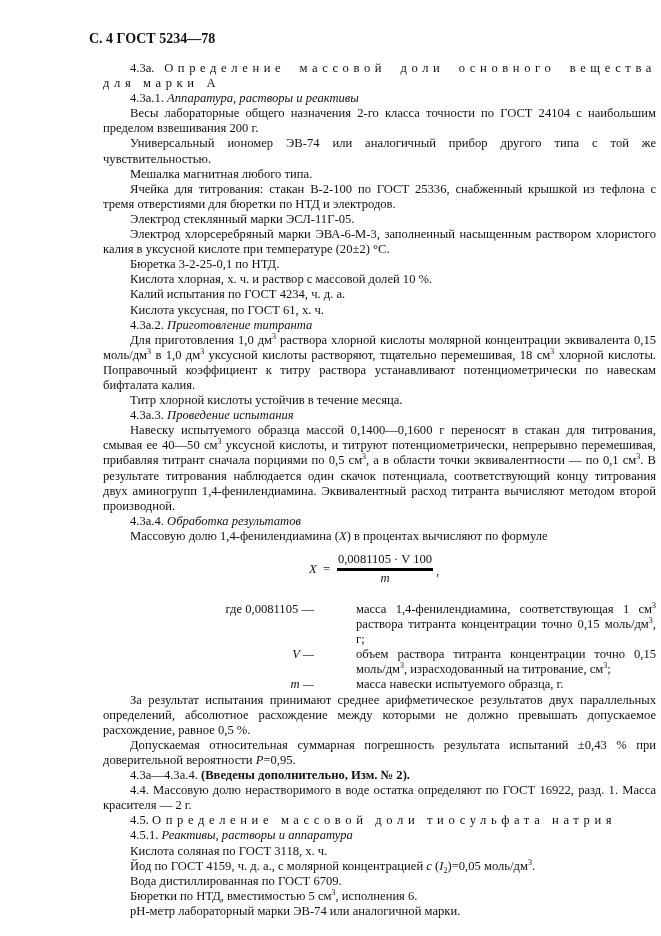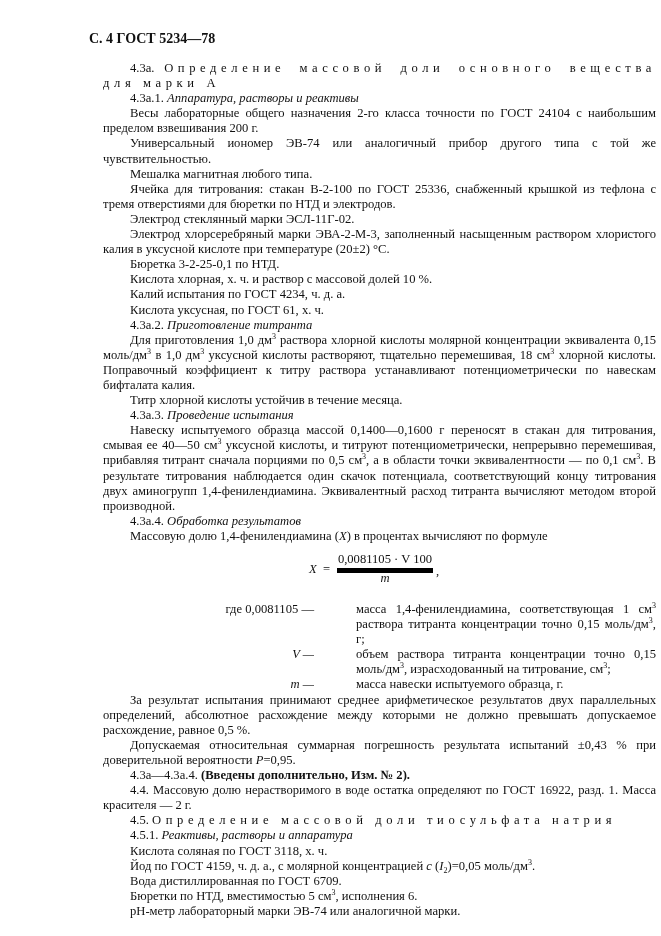--- a/index.html
+++ b/index.html
@@ -10,21 +10,21 @@
   .body { position:absolute; left:63px; top:61px; width:553px; font-size:12.6px; line-height:15.1px; }
   .p { margin:0; text-align:justify; text-indent:27px; }
   .sp { letter-spacing:4.6px; }
   .it { font-style:italic; }
   .b { font-weight:bold; }
   sup { font-size:8px; line-height:0; vertical-align:5px; }
   sub { font-size:8px; line-height:0; vertical-align:-3px; }
   .formula { height:48px; position:relative; margin:6px 0 4px 0; }
   .fx { position:absolute; left:206px; top:12px; font-style:italic; }
   .feq { position:absolute; left:220px; top:12px; }
-  .fnum { position:absolute; left:234px; top:2px; width:96px; text-align:center; border-bottom:5px solid #000000; padding-bottom:1px; }
+  .fnum { position:absolute; left:234px; top:2px; width:96px; text-align:center; border-bottom:3px solid #000000; padding-bottom:1px; }
   .fden { position:absolute; left:234px; top:21px; width:96px; text-align:center; font-style:italic; }
   .fcomma { position:absolute; left:333px; top:14px; }
   .where { position:relative; }
   .wrow { display:flex;gap:36px; }
   .wkey { width:217px; text-align:right; flex:none; white-space:nowrap; padding-right:6px; box-sizing:border-box; }
   .wval { flex:1; text-align:justify; }
 </style>
 </head>
 <body>
 
@@ -37,22 +37,22 @@
       <span class="sp">Определение массовой доли основного вещества для марки А</span>
     </p>
     <p class="p">
       <span>4.3а.1.</span>
       <span class="it">Аппаратура, растворы и реактивы</span>
     </p>
     <p class="p">Весы лабораторные общего назначения 2-го класса точности по ГОСТ 24104 с наибольшим пределом взвешивания 200 г.</p>
     <p class="p">Универсальный иономер ЭВ-74 или аналогичный прибор другого типа с той же чувствительностью.</p>
     <p class="p">Мешалка магнитная любого типа.</p>
     <p class="p">Ячейка для титрования: стакан В-2-100 по ГОСТ 25336, снабженный крышкой из тефлона с тремя отверстиями для бюретки по НТД и электродов.</p>
-    <p class="p">Электрод стеклянный марки ЭСЛ-11Г-02.</p>
-    <p class="p">Электрод хлорсеребряный марки ЭВА-2-М-3, заполненный насыщенным раствором хлористого калия в уксусной кислоте при температуре (20±2) °С.</p>
+    <p class="p">Электрод стеклянный марки ЭСЛ-11Г-05.</p>
+    <p class="p">Электрод хлорсеребряный марки ЭВА-6-М-3, заполненный насыщенным раствором хлористого калия в уксусной кислоте при температуре (20±2) °С.</p>
     <p class="p">Бюретка 3-2-25-0,1 по НТД.</p>
     <p class="p">Кислота хлорная, х. ч. и раствор с массовой долей 10 %.</p>
     <p class="p">Калий испытания по ГОСТ 4234, ч. д. а.</p>
     <p class="p">Кислота уксусная,  по ГОСТ 61, х. ч.</p>
 
     <p class="p">
       <span>4.3а.2.</span>
       <span class="it">Приготовление титранта</span>
     </p>
     <p class="p"><span>Для приготовления 1,0 дм</span><sup>3</sup><span> раствора хлорной кислоты молярной концентрации эквивалента 0,15 моль/дм</span><sup>3</sup><span> в 1,0 дм</span><sup>3</sup><span> уксусной кислоты растворяют, тщательно перемешивая, 18 см</span><sup>3</sup><span> хлорной кислоты. Поправочный коэффициент к титру раствора устанавливают потенциометрически по навескам бифталата калия.</span></p>

